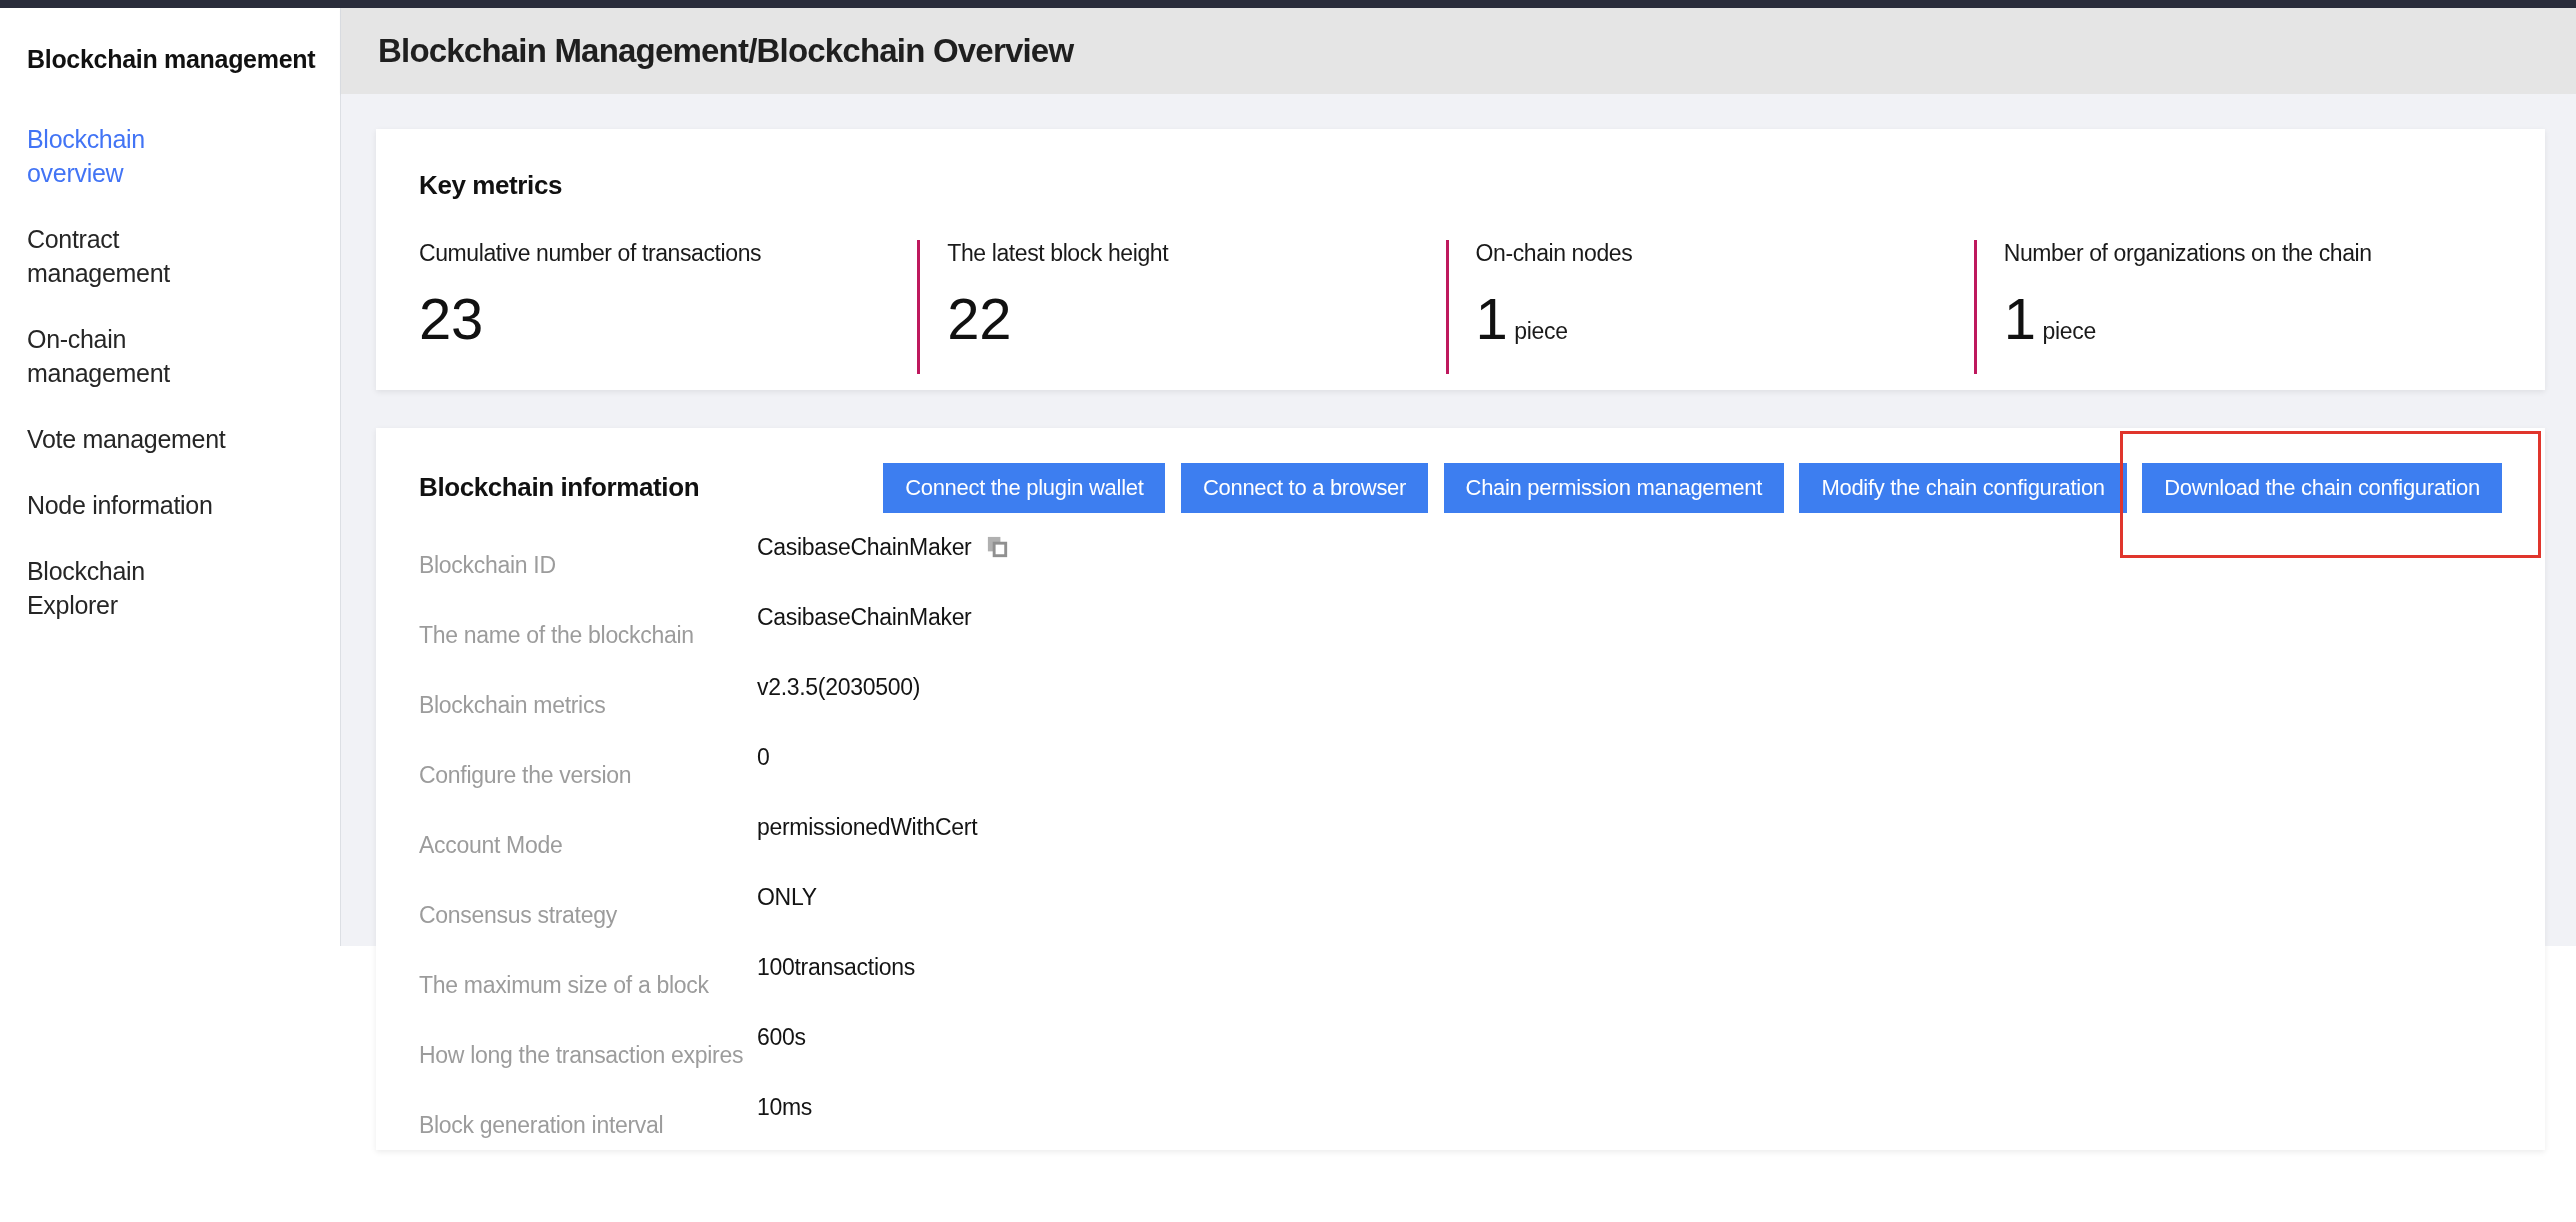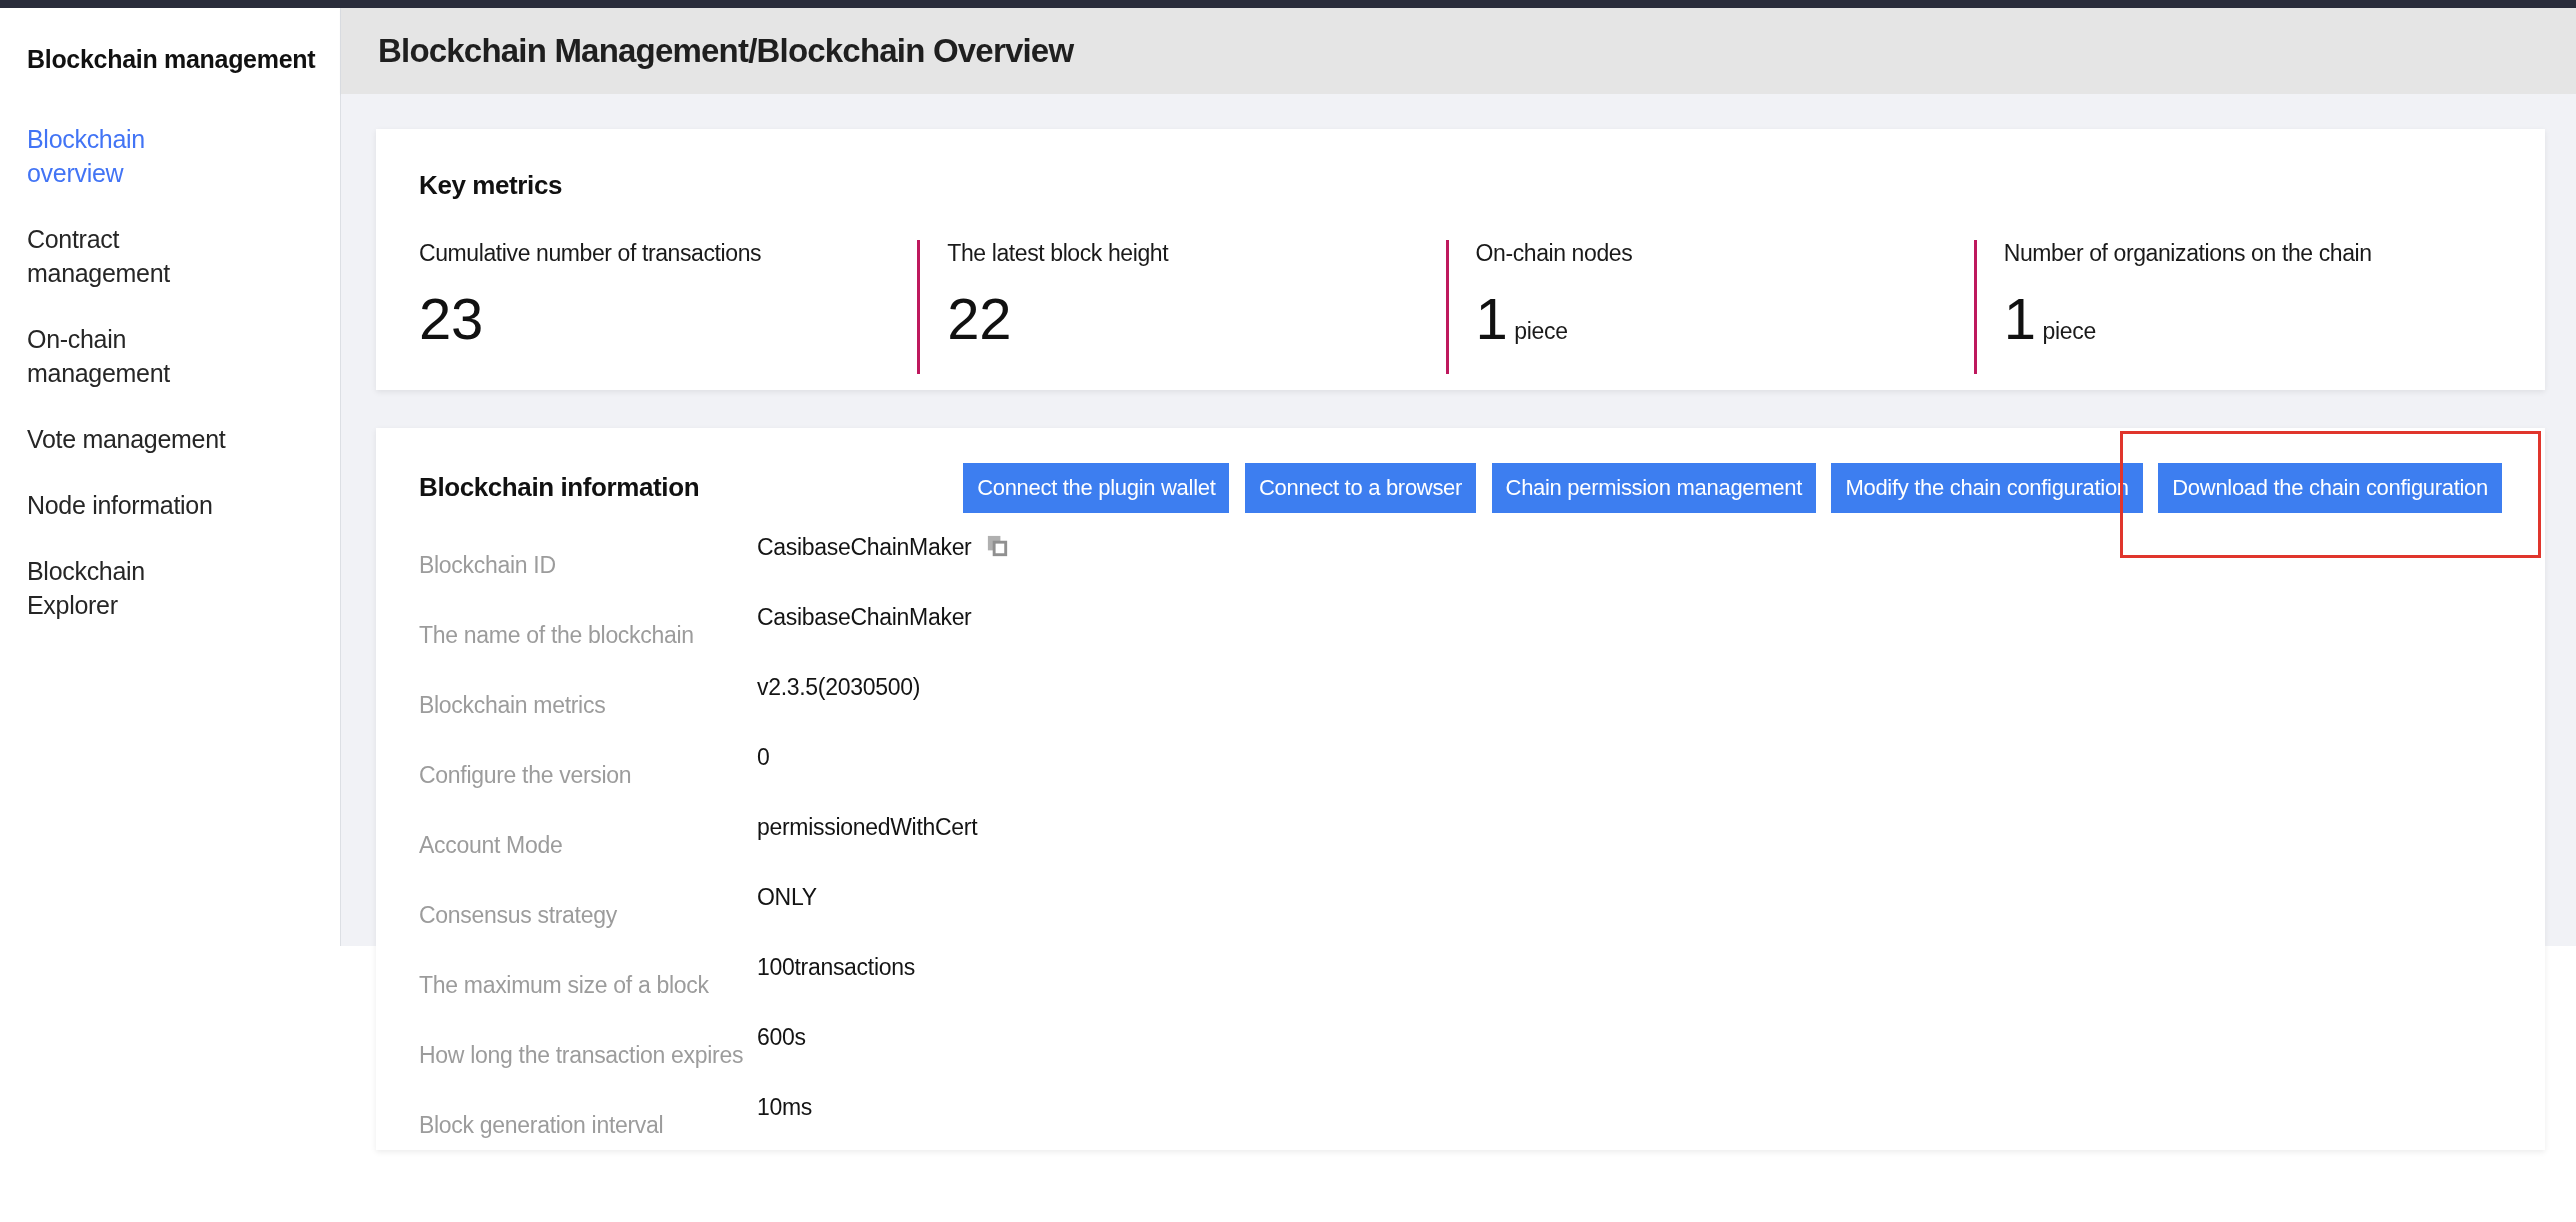--- a/index.html
+++ b/index.html
@@ -77,27 +77,27 @@
   .metric-unit { font-size: 23px; color: #1a1a1a; margin-left: 6.8px; }
 
   
   .info-card { position: relative; margin-top: 38px; height: 722px; padding: 35px 43px 7.8px 43px; }
   .info-header { display: flex; align-items: center; height: 50px; }
   .info-header .card-heading { width: 330px; flex-shrink: 0; }
   .btn-group { display: flex; gap: 15.5px; margin-left: auto; }
   .btn {
     height: 50px; background: var(--accent); color: #ffffff;
     border: none; font-family: "Liberation Sans", sans-serif;
-    font-size: 22px; letter-spacing: -0.3px; padding: 0 14px;
+    font-size: 22px; letter-spacing: -0.3px; padding: 0 22px;
     cursor: pointer; white-space: nowrap; border-radius: 0;
   }
   .fields { }
   .field-row { display: flex; align-items: center; height: 70px; }
   .field-label { width: 338px; flex-shrink: 0; font-size: 23px; color: #9c9c9c; margin-top: 36px; }
-  .field-value { font-size: 23px; color: #141414; display: flex; align-items: flex-start; }
+  .field-value { font-size: 23px; color: #141414; display: flex; align-items: center; }
   .copy-icon { margin-left: 13.6px; cursor: pointer; display: inline-flex; }
 
   .annotation-box {
     position: absolute; top: 2.9px; right: 3.9px;
     width: 421px; height: 127px;
     border: 3.9px solid var(--annotation);
     pointer-events: none;
   }
 </style>
 </head>

